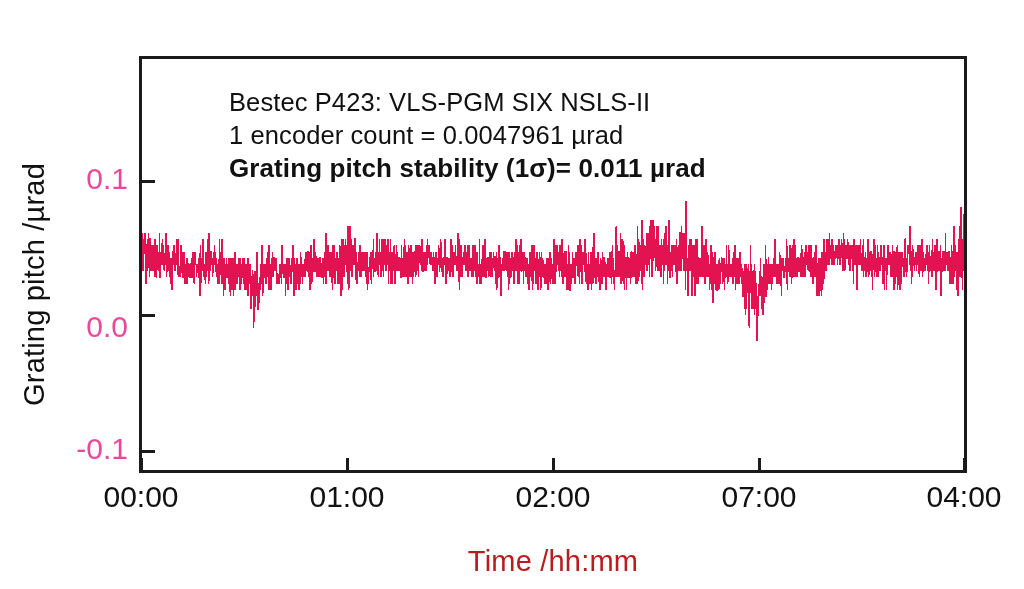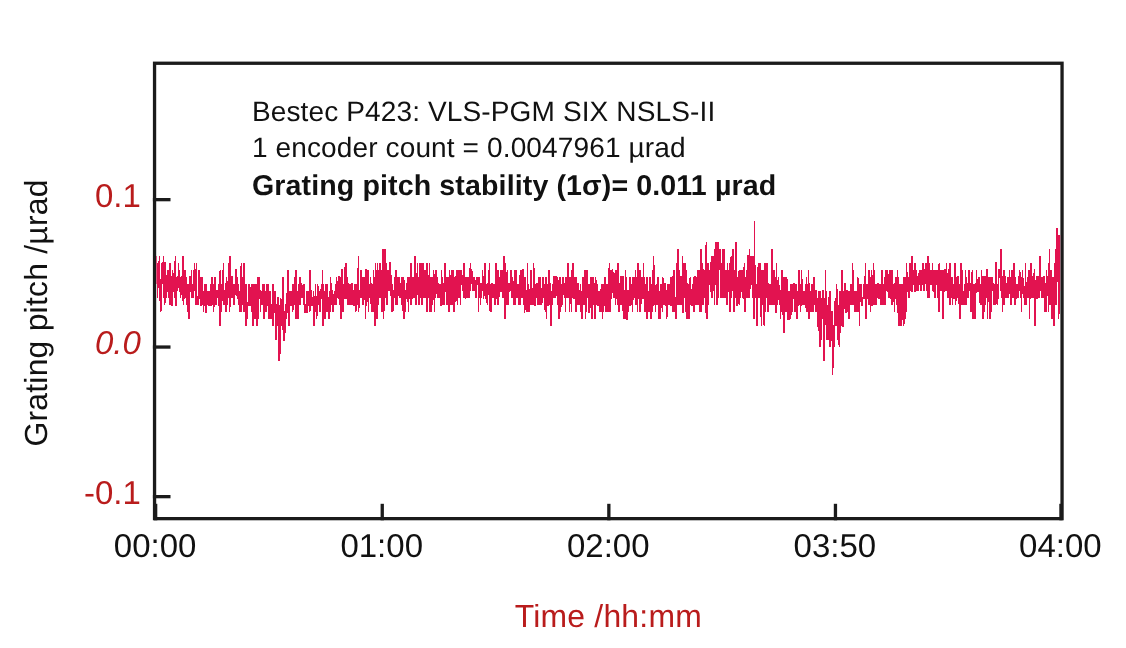--- a/index.html
+++ b/index.html
@@ -87,21 +87,21 @@
     height: 15px;
     background: #1b1b1b;
   }
 
   .ytick-label {
     position: absolute;
     right: 0;
     width: 120px;
     text-align: right;
     font-size: 30px;
-    color: #b91c1c;
+    color: #ec4899;
     white-space: nowrap;
   }
   .xtick-label {
     position: absolute;
     top: 480px;
     width: 180px;
     text-align: center;
     font-size: 30px;
     color: #111;
     white-space: nowrap;
@@ -137,33 +137,33 @@
     <svg id="trace-svg" viewBox="0 0 828 417" preserveAspectRatio="none">
         <path d="M0.00,202.05L0.24,176.24L0.49,202.05L0.73,195.60L0.97,182.69L1.22,214.95L1.46,202.05L1.71,195.60L1.95,189.15L2.19,189.15L2.44,189.15L2.68,189.15L2.92,176.24L3.17,195.60L3.41,202.05L3.65,214.95L3.90,221.40L4.14,227.85L4.38,208.50L4.63,202.05L4.87,214.95L5.12,195.60L5.36,182.69L5.60,202.05L5.85,182.69L6.09,195.60L6.33,195.60L6.58,176.24L6.82,189.15L7.06,189.15L7.31,214.95L7.55,208.50L7.80,221.40L8.04,182.69L8.28,182.69L8.53,189.15L8.77,208.50L9.01,214.95L9.26,195.60L9.50,195.60L9.74,195.60L9.99,208.50L10.23,189.15L10.47,208.50L10.72,208.50L10.96,189.15L11.21,214.95L11.45,195.60L11.69,202.05L11.94,208.50L12.18,208.50L12.42,182.69L12.67,221.40L12.91,208.50L13.15,182.69L13.40,202.05L13.64,208.50L13.89,202.05L14.13,221.40L14.37,202.05L14.62,221.40L14.86,221.40L15.10,189.15L15.35,208.50L15.59,202.05L15.83,202.05L16.08,195.60L16.32,208.50L16.56,208.50L16.81,214.95L17.05,195.60L17.30,202.05L17.54,176.24L17.78,208.50L18.03,221.40L18.27,221.40L18.51,202.05L18.76,195.60L19.00,202.05L19.24,202.05L19.49,208.50L19.73,202.05L19.98,202.05L20.22,195.60L20.46,182.69L20.71,202.05L20.95,189.15L21.19,208.50L21.44,208.50L21.68,208.50L21.92,195.60L22.17,202.05L22.41,214.95L22.65,202.05L22.90,202.05L23.14,208.50L23.39,202.05L23.63,202.05L23.87,195.60L24.12,195.60L24.36,176.24L24.60,189.15L24.85,221.40L25.09,208.50L25.33,189.15L25.58,214.95L25.82,214.95L26.07,208.50L26.31,208.50L26.55,189.15L26.80,214.95L27.04,202.05L27.28,202.05L27.53,208.50L27.77,195.60L28.01,208.50L28.26,221.40L28.50,214.95L28.74,214.95L28.99,227.85L29.23,202.05L29.48,214.95L29.72,208.50L29.96,214.95L30.21,234.31L30.45,208.50L30.69,208.50L30.94,208.50L31.18,195.60L31.42,195.60L31.67,208.50L31.91,208.50L32.16,208.50L32.40,189.15L32.64,214.95L32.89,202.05L33.13,208.50L33.37,208.50L33.62,214.95L33.86,208.50L34.10,208.50L34.35,208.50L34.59,189.15L34.83,202.05L35.08,182.69L35.32,189.15L35.57,208.50L35.81,202.05L36.05,214.95L36.30,208.50L36.54,221.40L36.78,182.69L37.03,208.50L37.27,221.40L37.51,214.95L37.76,214.95L38.00,214.95L38.25,221.40L38.49,214.95L38.73,208.50L38.98,202.05L39.22,189.15L39.46,214.95L39.71,208.50L39.95,202.05L40.19,214.95L40.44,214.95L40.68,221.40L40.92,221.40L41.17,195.60L41.41,221.40L41.66,221.40L41.90,208.50L42.14,195.60L42.39,202.05L42.63,214.95L42.87,221.40L43.12,208.50L43.36,227.85L43.60,214.95L43.85,214.95L44.09,221.40L44.34,221.40L44.58,214.95L44.82,202.05L45.07,221.40L45.31,227.85L45.55,227.85L45.80,208.50L46.04,202.05L46.28,214.95L46.53,221.40L46.77,214.95L47.02,214.95L47.26,208.50L47.50,221.40L47.75,214.95L47.99,214.95L48.23,221.40L48.48,221.40L48.72,208.50L48.96,221.40L49.21,208.50L49.45,214.95L49.69,202.05L49.94,221.40L50.18,221.40L50.43,214.95L50.67,221.40L50.91,208.50L51.16,195.60L51.40,202.05L51.64,221.40L51.89,208.50L52.13,208.50L52.37,214.95L52.62,227.85L52.86,208.50L53.11,202.05L53.35,208.50L53.59,195.60L53.84,208.50L54.08,208.50L54.32,208.50L54.57,208.50L54.81,208.50L55.05,221.40L55.30,214.95L55.54,208.50L55.78,214.95L56.03,208.50L56.27,208.50L56.52,208.50L56.76,214.95L57.00,202.05L57.25,208.50L57.49,221.40L57.73,221.40L57.98,208.50L58.22,214.95L58.46,240.76L58.71,189.15L58.95,221.40L59.20,227.85L59.44,214.95L59.68,202.05L59.93,221.40L60.17,208.50L60.41,214.95L60.66,202.05L60.90,189.15L61.14,202.05L61.39,208.50L61.63,182.69L61.87,221.40L62.12,208.50L62.36,208.50L62.61,221.40L62.85,214.95L63.09,221.40L63.34,214.95L63.58,221.40L63.82,227.85L64.07,202.05L64.31,202.05L64.55,195.60L64.80,221.40L65.04,202.05L65.29,208.50L65.53,208.50L65.77,208.50L66.02,214.95L66.26,202.05L66.50,182.69L66.75,189.15L66.99,214.95L67.23,227.85L67.48,214.95L67.72,176.24L67.96,208.50L68.21,202.05L68.45,208.50L68.70,202.05L68.94,195.60L69.18,214.95L69.43,195.60L69.67,195.60L69.91,208.50L70.16,202.05L70.40,208.50L70.64,202.05L70.89,208.50L71.13,221.40L71.38,214.95L71.62,208.50L71.86,214.95L72.11,202.05L72.35,208.50L72.59,208.50L72.84,189.15L73.08,189.15L73.32,208.50L73.57,202.05L73.81,208.50L74.05,195.60L74.30,214.95L74.54,214.95L74.79,208.50L75.03,202.05L75.27,221.40L75.52,214.95L75.76,214.95L76.00,214.95L76.25,208.50L76.49,227.85L76.73,221.40L76.98,214.95L77.22,208.50L77.47,208.50L77.71,214.95L77.95,182.69L78.20,227.85L78.44,214.95L78.68,202.05L78.93,214.95L79.17,214.95L79.41,195.60L79.66,208.50L79.90,214.95L80.14,221.40L80.39,182.69L80.63,227.85L80.88,208.50L81.12,202.05L81.36,221.40L81.61,214.95L81.85,227.85L82.09,208.50L82.34,240.76L82.58,202.05L82.82,221.40L83.07,227.85L83.31,227.85L83.56,234.31L83.80,221.40L84.04,221.40L84.29,221.40L84.53,208.50L84.77,214.95L85.02,202.05L85.26,214.95L85.50,221.40L85.75,221.40L85.99,214.95L86.23,214.95L86.48,221.40L86.72,208.50L86.97,208.50L87.21,202.05L87.45,208.50L87.70,227.85L87.94,214.95L88.18,221.40L88.43,208.50L88.67,202.05L88.91,240.76L89.16,221.40L89.40,214.95L89.65,234.31L89.89,214.95L90.13,221.40L90.38,202.05L90.62,234.31L90.86,202.05L91.11,208.50L91.35,208.50L91.59,202.05L91.84,221.40L92.08,227.85L92.32,240.76L92.57,221.40L92.81,227.85L93.06,227.85L93.30,195.60L93.54,234.31L93.79,202.05L94.03,214.95L94.27,195.60L94.52,214.95L94.76,214.95L95.00,208.50L95.25,208.50L95.49,227.85L95.74,214.95L95.98,214.95L96.22,221.40L96.47,208.50L96.71,214.95L96.95,214.95L97.20,214.95L97.44,202.05L97.68,214.95L97.93,221.40L98.17,202.05L98.41,221.40L98.66,234.31L98.90,202.05L99.15,214.95L99.39,221.40L99.63,208.50L99.88,221.40L100.12,208.50L100.36,227.85L100.61,208.50L100.85,221.40L101.09,214.95L101.34,202.05L101.58,214.95L101.83,221.40L102.07,221.40L102.31,214.95L102.56,202.05L102.80,208.50L103.04,234.31L103.29,208.50L103.53,214.95L103.77,227.85L104.02,221.40L104.26,234.31L104.50,214.95L104.75,208.50L104.99,234.31L105.24,221.40L105.48,221.40L105.72,221.40L105.97,227.85L106.21,227.85L106.45,240.76L106.70,214.95L106.94,202.05L107.18,240.76L107.43,202.05L107.67,227.85L107.92,221.40L108.16,227.85L108.40,227.85L108.65,208.50L108.89,221.40L109.13,227.85L109.38,234.31L109.62,253.66L109.86,221.40L110.11,247.21L110.35,234.31L110.59,221.40L110.84,221.40L111.08,221.40L111.33,214.95L111.57,214.95L111.81,240.76L112.06,234.31L112.30,240.76L112.54,273.02L112.79,221.40L113.03,234.31L113.27,260.11L113.52,266.56L113.76,234.31L114.01,214.95L114.25,227.85L114.49,234.31L114.74,240.76L114.98,227.85L115.22,240.76L115.47,221.40L115.71,214.95L115.95,195.60L116.20,234.31L116.44,247.21L116.68,234.31L116.93,253.66L117.17,253.66L117.42,227.85L117.66,227.85L117.90,247.21L118.15,234.31L118.39,221.40L118.63,227.85L118.88,234.31L119.12,221.40L119.36,221.40L119.61,221.40L119.85,221.40L120.10,208.50L120.34,227.85L120.58,227.85L120.83,189.15L121.07,214.95L121.31,221.40L121.56,240.76L121.80,234.31L122.04,214.95L122.29,221.40L122.53,208.50L122.77,214.95L123.02,214.95L123.26,221.40L123.51,221.40L123.75,208.50L123.99,214.95L124.24,221.40L124.48,221.40L124.72,214.95L124.97,227.85L125.21,221.40L125.45,202.05L125.70,208.50L125.94,221.40L126.19,202.05L126.43,221.40L126.67,202.05L126.92,195.60L127.16,214.95L127.40,221.40L127.65,234.31L127.89,214.95L128.13,189.15L128.38,202.05L128.62,214.95L128.86,234.31L129.11,221.40L129.35,208.50L129.60,214.95L129.84,214.95L130.08,227.85L130.33,234.31L130.57,214.95L130.81,202.05L131.06,214.95L131.30,221.40L131.54,195.60L131.79,221.40L132.03,214.95L132.28,214.95L132.52,208.50L132.76,202.05L133.01,202.05L133.25,214.95L133.49,208.50L133.74,214.95L133.98,208.50L134.22,208.50L134.47,214.95L134.71,202.05L134.95,214.95L135.20,202.05L135.44,221.40L135.69,214.95L135.93,221.40L136.17,227.85L136.42,227.85L136.66,221.40L136.90,221.40L137.15,221.40L137.39,221.40L137.63,227.85L137.88,227.85L138.12,227.85L138.37,208.50L138.61,221.40L138.85,214.95L139.10,221.40L139.34,221.40L139.58,214.95L139.83,221.40L140.07,208.50L140.31,221.40L140.56,227.85L140.80,221.40L141.05,189.15L141.29,202.05L141.53,214.95L141.78,214.95L142.02,208.50L142.26,208.50L142.51,221.40L142.75,221.40L142.99,214.95L143.24,221.40L143.48,221.40L143.72,214.95L143.97,214.95L144.21,208.50L144.46,240.76L144.70,214.95L144.94,214.95L145.19,221.40L145.43,221.40L145.67,214.95L145.92,202.05L146.16,227.85L146.40,214.95L146.65,221.40L146.89,234.31L147.14,227.85L147.38,221.40L147.62,208.50L147.87,202.05L148.11,214.95L148.35,208.50L148.60,221.40L148.84,208.50L149.08,214.95L149.33,214.95L149.57,214.95L149.81,214.95L150.06,227.85L150.30,214.95L150.55,214.95L150.79,214.95L151.03,214.95L151.28,202.05L151.52,214.95L151.76,208.50L152.01,214.95L152.25,189.15L152.49,214.95L152.74,221.40L152.98,240.76L153.23,202.05L153.47,221.40L153.71,214.95L153.96,234.31L154.20,221.40L154.44,214.95L154.69,208.50L154.93,227.85L155.17,234.31L155.42,202.05L155.66,221.40L155.90,227.85L156.15,202.05L156.39,221.40L156.64,208.50L156.88,202.05L157.12,227.85L157.37,214.95L157.61,214.95L157.85,221.40L158.10,214.95L158.34,234.31L158.58,221.40L158.83,221.40L159.07,208.50L159.32,227.85L159.56,195.60L159.80,214.95L160.05,221.40L160.29,202.05L160.53,202.05L160.78,208.50L161.02,208.50L161.26,214.95L161.51,214.95L161.75,227.85L161.99,214.95L162.24,214.95L162.48,214.95L162.73,221.40L162.97,214.95L163.21,208.50L163.46,214.95L163.70,208.50L163.94,214.95L164.19,221.40L164.43,202.05L164.67,221.40L164.92,208.50L165.16,195.60L165.41,202.05L165.65,202.05L165.89,208.50L166.14,214.95L166.38,208.50L166.62,202.05L166.87,214.95L167.11,214.95L167.35,195.60L167.60,195.60L167.84,221.40L168.08,208.50L168.33,214.95L168.57,202.05L168.82,202.05L169.06,195.60L169.30,234.31L169.55,221.40L169.79,189.15L170.03,189.15L170.28,214.95L170.52,221.40L170.76,202.05L171.01,227.85L171.25,208.50L171.50,202.05L171.74,214.95L171.98,214.95L172.23,208.50L172.47,214.95L172.71,214.95L172.96,208.50L173.20,182.69L173.44,214.95L173.69,214.95L173.93,182.69L174.17,208.50L174.42,214.95L174.66,214.95L174.91,195.60L175.15,202.05L175.39,202.05L175.64,221.40L175.88,214.95L176.12,208.50L176.37,208.50L176.61,202.05L176.85,221.40L177.10,208.50L177.34,221.40L177.59,202.05L177.83,208.50L178.07,214.95L178.32,221.40L178.56,208.50L178.80,202.05L179.05,202.05L179.29,202.05L179.53,221.40L179.78,208.50L180.02,208.50L180.26,208.50L180.51,214.95L180.75,208.50L181.00,221.40L181.24,221.40L181.48,208.50L181.73,202.05L181.97,221.40L182.21,214.95L182.46,208.50L182.70,227.85L182.94,208.50L183.19,202.05L183.43,214.95L183.68,208.50L183.92,208.50L184.16,221.40L184.41,195.60L184.65,208.50L184.89,221.40L185.14,176.24L185.38,227.85L185.62,214.95L185.87,208.50L186.11,214.95L186.35,208.50L186.60,214.95L186.84,208.50L187.09,208.50L187.33,208.50L187.57,189.15L187.82,195.60L188.06,214.95L188.30,195.60L188.55,202.05L188.79,195.60L189.03,221.40L189.28,195.60L189.52,221.40L189.77,208.50L190.01,208.50L190.25,214.95L190.50,214.95L190.74,195.60L190.98,202.05L191.23,214.95L191.47,214.95L191.71,234.31L191.96,189.15L192.20,189.15L192.44,221.40L192.69,221.40L192.93,214.95L193.18,214.95L193.42,208.50L193.66,202.05L193.91,189.15L194.15,208.50L194.39,227.85L194.64,202.05L194.88,214.95L195.12,208.50L195.37,202.05L195.61,214.95L195.86,208.50L196.10,202.05L196.34,195.60L196.59,208.50L196.83,208.50L197.07,227.85L197.32,214.95L197.56,208.50L197.80,202.05L198.05,208.50L198.29,214.95L198.53,227.85L198.78,208.50L199.02,189.15L199.27,202.05L199.51,202.05L199.75,214.95L200.00,195.60L200.24,208.50L200.48,240.76L200.73,182.69L200.97,214.95L201.21,202.05L201.46,202.05L201.70,208.50L201.95,234.31L202.19,189.15L202.43,195.60L202.68,182.69L202.92,195.60L203.16,202.05L203.41,189.15L203.65,221.40L203.89,202.05L204.14,214.95L204.38,195.60L204.62,202.05L204.87,182.69L205.11,189.15L205.36,189.15L205.60,202.05L205.84,214.95L206.09,189.15L206.33,202.05L206.57,195.60L206.82,227.85L207.06,208.50L207.30,189.15L207.55,169.79L207.79,208.50L208.04,208.50L208.28,234.31L208.52,208.50L208.77,202.05L209.01,195.60L209.25,208.50L209.50,169.79L209.74,189.15L209.98,208.50L210.23,182.69L210.47,214.95L210.71,182.69L210.96,221.40L211.20,202.05L211.45,189.15L211.69,221.40L211.93,195.60L212.18,208.50L212.42,189.15L212.66,202.05L212.91,202.05L213.15,208.50L213.39,189.15L213.64,195.60L213.88,189.15L214.13,208.50L214.37,182.69L214.61,182.69L214.86,202.05L215.10,208.50L215.34,214.95L215.59,195.60L215.83,227.85L216.07,214.95L216.32,202.05L216.56,227.85L216.80,221.40L217.05,208.50L217.29,208.50L217.54,208.50L217.78,208.50L218.02,208.50L218.27,202.05L218.51,214.95L218.75,195.60L219.00,202.05L219.24,189.15L219.48,221.40L219.73,214.95L219.97,189.15L220.22,214.95L220.46,221.40L220.70,208.50L220.95,195.60L221.19,208.50L221.43,208.50L221.68,195.60L221.92,208.50L222.16,202.05L222.41,202.05L222.65,214.95L222.89,195.60L223.14,214.95L223.38,202.05L223.63,202.05L223.87,208.50L224.11,214.95L224.36,208.50L224.60,202.05L224.84,195.60L225.09,202.05L225.33,221.40L225.57,202.05L225.82,208.50L226.06,214.95L226.31,227.85L226.55,195.60L226.79,202.05L227.04,234.31L227.28,202.05L227.52,221.40L227.77,227.85L228.01,214.95L228.25,221.40L228.50,214.95L228.74,214.95L228.98,208.50L229.23,202.05L229.47,214.95L229.72,202.05L229.96,202.05L230.20,202.05L230.45,202.05L230.69,195.60L230.93,227.85L231.18,214.95L231.42,214.95L231.66,208.50L231.91,195.60L232.15,202.05L232.40,202.05L232.64,202.05L232.88,195.60L233.13,182.69L233.37,221.40L233.61,208.50L233.86,214.95L234.10,202.05L234.34,214.95L234.59,214.95L234.83,214.95L235.08,202.05L235.32,195.60L235.56,214.95L235.81,202.05L236.05,195.60L236.29,214.95L236.54,195.60L236.78,176.24L237.02,195.60L237.27,189.15L237.51,214.95L237.75,208.50L238.00,221.40L238.24,195.60L238.49,202.05L238.73,195.60L238.97,202.05L239.22,182.69L239.46,208.50L239.70,195.60L239.95,208.50L240.19,221.40L240.43,208.50L240.68,195.60L240.92,221.40L241.17,208.50L241.41,182.69L241.65,195.60L241.90,202.05L242.14,202.05L242.38,202.05L242.63,214.95L242.87,182.69L243.11,202.05L243.36,221.40L243.60,202.05L243.84,208.50L244.09,195.60L244.33,202.05L244.58,182.69L244.82,195.60L245.06,189.15L245.31,214.95L245.55,189.15L245.79,208.50L246.04,214.95L246.28,189.15L246.52,202.05L246.77,202.05L247.01,202.05L247.26,195.60L247.50,208.50L247.74,202.05L247.99,182.69L248.23,227.85L248.47,208.50L248.72,202.05L248.96,208.50L249.20,208.50L249.45,195.60L249.69,208.50L249.93,214.95L250.18,182.69L250.42,208.50L250.67,195.60L250.91,227.85L251.15,208.50L251.40,208.50L251.64,221.40L251.88,227.85L252.13,202.05L252.37,221.40L252.61,195.60L252.86,202.05L253.10,208.50L253.35,214.95L253.59,208.50L253.83,214.95L254.08,189.15L254.32,208.50L254.56,208.50L254.81,227.85L255.05,202.05L255.29,208.50L255.54,202.05L255.78,214.95L256.02,202.05L256.27,189.15L256.51,208.50L256.76,208.50L257.00,195.60L257.24,202.05L257.49,214.95L257.73,208.50L257.97,208.50L258.22,214.95L258.46,202.05L258.70,202.05L258.95,214.95L259.19,202.05L259.44,208.50L259.68,202.05L259.92,208.50L260.17,208.50L260.41,208.50L260.65,221.40L260.90,221.40L261.14,208.50L261.38,189.15L261.63,208.50L261.87,221.40L262.11,202.05L262.36,208.50L262.60,208.50L262.85,208.50L263.09,208.50L263.33,202.05L263.58,202.05L263.82,221.40L264.06,195.60L264.31,182.69L264.55,208.50L264.79,189.15L265.04,202.05L265.28,208.50L265.53,208.50L265.77,195.60L266.01,221.40L266.26,195.60L266.50,221.40L266.74,195.60L266.99,208.50L267.23,202.05L267.47,208.50L267.72,195.60L267.96,227.85L268.20,208.50L268.45,202.05L268.69,189.15L268.94,202.05L269.18,208.50L269.42,202.05L269.67,221.40L269.91,208.50L270.15,208.50L270.40,214.95L270.64,189.15L270.88,221.40L271.13,214.95L271.37,195.60L271.62,189.15L271.86,214.95L272.10,214.95L272.35,202.05L272.59,227.85L272.83,208.50L273.08,195.60L273.32,221.40L273.56,208.50L273.81,214.95L274.05,214.95L274.29,195.60L274.54,195.60L274.78,195.60L275.03,208.50L275.27,208.50L275.51,189.15L275.76,221.40L276.00,208.50L276.24,214.95L276.49,208.50L276.73,214.95L276.97,189.15L277.22,214.95L277.46,202.05L277.71,214.95L277.95,195.60L278.19,208.50L278.44,189.15L278.68,221.40L278.92,195.60L279.17,189.15L279.41,202.05L279.65,202.05L279.90,202.05L280.14,195.60L280.38,195.60L280.63,202.05L280.87,208.50L281.12,202.05L281.36,182.69L281.60,214.95L281.85,202.05L282.09,182.69L282.33,208.50L282.58,208.50L282.82,195.60L283.06,214.95L283.31,214.95L283.55,208.50L283.80,208.50L284.04,214.95L284.28,195.60L284.53,214.95L284.77,208.50L285.01,195.60L285.26,202.05L285.50,208.50L285.74,202.05L285.99,195.60L286.23,214.95L286.47,202.05L286.72,202.05L286.96,189.15L287.21,195.60L287.45,208.50L287.69,182.69L287.94,202.05L288.18,189.15L288.42,202.05L288.67,189.15L288.91,189.15L289.15,202.05L289.40,195.60L289.64,195.60L289.89,202.05L290.13,202.05L290.37,208.50L290.62,202.05L290.86,195.60L291.10,208.50L291.35,202.05L291.59,195.60L291.83,202.05L292.08,202.05L292.32,202.05L292.56,208.50L292.81,214.95L293.05,208.50L293.30,214.95L293.54,195.60L293.78,202.05L294.03,202.05L294.27,202.05L294.51,202.05L294.76,202.05L295.00,202.05L295.24,227.85L295.49,195.60L295.73,208.50L295.98,195.60L296.22,214.95L296.46,202.05L296.71,202.05L296.95,221.40L297.19,208.50L297.44,202.05L297.68,214.95L297.92,202.05L298.17,208.50L298.41,202.05L298.65,202.05L298.90,189.15L299.14,202.05L299.39,195.60L299.63,214.95L299.87,214.95L300.12,208.50L300.36,202.05L300.60,208.50L300.85,182.69L301.09,189.15L301.33,195.60L301.58,195.60L301.82,214.95L302.07,214.95L302.31,214.95L302.55,202.05L302.80,208.50L303.04,214.95L303.28,221.40L303.53,214.95L303.77,202.05L304.01,202.05L304.26,202.05L304.50,202.05L304.74,189.15L304.99,208.50L305.23,182.69L305.48,208.50L305.72,208.50L305.96,227.85L306.21,214.95L306.45,208.50L306.69,221.40L306.94,227.85L307.18,202.05L307.42,202.05L307.67,202.05L307.91,214.95L308.16,202.05L308.40,208.50L308.64,208.50L308.89,202.05L309.13,214.95L309.37,208.50L309.62,202.05L309.86,214.95L310.10,202.05L310.35,221.40L310.59,202.05L310.83,202.05L311.08,202.05L311.32,182.69L311.57,214.95L311.81,214.95L312.05,189.15L312.30,208.50L312.54,214.95L312.78,189.15L313.03,221.40L313.27,214.95L313.51,221.40L313.76,208.50L314.00,202.05L314.25,202.05L314.49,195.60L314.73,208.50L314.98,208.50L315.22,208.50L315.46,208.50L315.71,202.05L315.95,189.15L316.19,208.50L316.44,202.05L316.68,208.50L316.92,208.50L317.17,208.50L317.41,214.95L317.66,189.15L317.90,202.05L318.14,202.05L318.39,176.24L318.63,208.50L318.87,182.69L319.12,208.50L319.36,202.05L319.60,234.31L319.85,182.69L320.09,202.05L320.34,221.40L320.58,208.50L320.82,195.60L321.07,195.60L321.31,202.05L321.55,189.15L321.80,202.05L322.04,208.50L322.28,221.40L322.53,202.05L322.77,208.50L323.02,208.50L323.26,202.05L323.50,202.05L323.75,202.05L323.99,202.05L324.23,208.50L324.48,202.05L324.72,189.15L324.96,195.60L325.21,208.50L325.45,189.15L325.69,202.05L325.94,214.95L326.18,202.05L326.43,195.60L326.67,214.95L326.91,202.05L327.16,202.05L327.40,202.05L327.64,208.50L327.89,221.40L328.13,202.05L328.37,189.15L328.62,221.40L328.86,208.50L329.11,202.05L329.35,202.05L329.59,208.50L329.84,189.15L330.08,214.95L330.32,202.05L330.57,214.95L330.81,208.50L331.05,208.50L331.30,208.50L331.54,214.95L331.78,208.50L332.03,202.05L332.27,221.40L332.52,214.95L332.76,221.40L333.00,208.50L333.25,208.50L333.49,189.15L333.73,221.40L333.98,195.60L334.22,208.50L334.46,202.05L334.71,208.50L334.95,214.95L335.20,189.15L335.44,208.50L335.68,189.15L335.93,189.15L336.17,208.50L336.41,195.60L336.66,221.40L336.90,202.05L337.14,227.85L337.39,227.85L337.63,221.40L337.87,195.60L338.12,214.95L338.36,214.95L338.61,208.50L338.85,221.40L339.09,214.95L339.34,208.50L339.58,208.50L339.82,227.85L340.07,182.69L340.31,214.95L340.55,214.95L340.80,208.50L341.04,221.40L341.29,227.85L341.53,221.40L341.77,221.40L342.02,214.95L342.26,208.50L342.50,208.50L342.75,202.05L342.99,208.50L343.23,221.40L343.48,189.15L343.72,202.05L343.96,208.50L344.21,208.50L344.45,214.95L344.70,221.40L344.94,214.95L345.18,208.50L345.43,214.95L345.67,182.69L345.91,221.40L346.16,202.05L346.40,221.40L346.64,221.40L346.89,202.05L347.13,208.50L347.38,208.50L347.62,208.50L347.86,202.05L348.11,208.50L348.35,214.95L348.59,202.05L348.84,202.05L349.08,214.95L349.32,221.40L349.57,202.05L349.81,208.50L350.05,195.60L350.30,208.50L350.54,202.05L350.79,221.40L351.03,202.05L351.27,202.05L351.52,195.60L351.76,208.50L352.00,208.50L352.25,221.40L352.49,208.50L352.73,214.95L352.98,221.40L353.22,214.95L353.47,208.50L353.71,202.05L353.95,208.50L354.20,195.60L354.44,202.05L354.68,208.50L354.93,214.95L355.17,208.50L355.41,202.05L355.66,208.50L355.90,214.95L356.14,221.40L356.39,227.85L356.63,214.95L356.88,195.60L357.12,202.05L357.36,234.31L357.61,214.95L357.85,221.40L358.09,214.95L358.34,202.05L358.58,221.40L358.82,221.40L359.07,221.40L359.31,202.05L359.56,202.05L359.80,189.15L360.04,221.40L360.29,202.05L360.53,202.05L360.77,208.50L361.02,202.05L361.26,208.50L361.50,240.76L361.75,214.95L361.99,214.95L362.23,221.40L362.48,208.50L362.72,214.95L362.97,208.50L363.21,214.95L363.45,202.05L363.70,208.50L363.94,202.05L364.18,195.60L364.43,195.60L364.67,214.95L364.91,208.50L365.16,195.60L365.40,214.95L365.65,208.50L365.89,208.50L366.13,195.60L366.38,195.60L366.62,208.50L366.86,195.60L367.11,208.50L367.35,214.95L367.59,195.60L367.84,202.05L368.08,221.40L368.32,202.05L368.57,202.05L368.81,202.05L369.06,234.31L369.30,208.50L369.54,208.50L369.79,195.60L370.03,208.50L370.27,227.85L370.52,221.40L370.76,214.95L371.00,202.05L371.25,214.95L371.49,214.95L371.74,202.05L371.98,221.40L372.22,214.95L372.47,202.05L372.71,195.60L372.95,208.50L373.20,208.50L373.44,202.05L373.68,202.05L373.93,214.95L374.17,208.50L374.41,202.05L374.66,208.50L374.90,227.85L375.15,195.60L375.39,208.50L375.63,208.50L375.88,214.95L376.12,195.60L376.36,214.95L376.61,208.50L376.85,182.69L377.09,195.60L377.34,214.95L377.58,189.15L377.83,208.50L378.07,208.50L378.31,214.95L378.56,227.85L378.80,195.60L379.04,208.50L379.29,214.95L379.53,202.05L379.77,195.60L380.02,214.95L380.26,227.85L380.50,195.60L380.75,189.15L380.99,202.05L381.24,202.05L381.48,214.95L381.72,182.69L381.97,202.05L382.21,214.95L382.45,214.95L382.70,195.60L382.94,214.95L383.18,208.50L383.43,208.50L383.67,195.60L383.92,214.95L384.16,202.05L384.40,227.85L384.65,195.60L384.89,208.50L385.13,214.95L385.38,208.50L385.62,214.95L385.86,202.05L386.11,202.05L386.35,221.40L386.59,202.05L386.84,208.50L387.08,214.95L387.33,214.95L387.57,221.40L387.81,208.50L388.06,208.50L388.30,221.40L388.54,202.05L388.79,227.85L389.03,214.95L389.27,208.50L389.52,221.40L389.76,214.95L390.01,234.31L390.25,208.50L390.49,227.85L390.74,195.60L390.98,221.40L391.22,214.95L391.47,195.60L391.71,221.40L391.95,195.60L392.20,208.50L392.44,189.15L392.68,202.05L392.93,208.50L393.17,234.31L393.42,189.15L393.66,208.50L393.90,208.50L394.15,227.85L394.39,195.60L394.63,208.50L394.88,189.15L395.12,214.95L395.36,208.50L395.61,202.05L395.85,214.95L396.10,202.05L396.34,208.50L396.58,227.85L396.83,227.85L397.07,214.95L397.31,221.40L397.56,208.50L397.80,214.95L398.04,195.60L398.29,208.50L398.53,234.31L398.77,214.95L399.02,221.40L399.26,234.31L399.51,214.95L399.75,221.40L399.99,214.95L400.24,195.60L400.48,221.40L400.72,202.05L400.97,202.05L401.21,208.50L401.45,208.50L401.70,234.31L401.94,202.05L402.19,227.85L402.43,195.60L402.67,208.50L402.92,221.40L403.16,202.05L403.40,214.95L403.65,202.05L403.89,208.50L404.13,214.95L404.38,221.40L404.62,221.40L404.86,208.50L405.11,214.95L405.35,214.95L405.60,208.50L405.84,227.85L406.08,208.50L406.33,227.85L406.57,214.95L406.81,221.40L407.06,227.85L407.30,214.95L407.54,208.50L407.79,202.05L408.03,221.40L408.28,208.50L408.52,227.85L408.76,234.31L409.01,214.95L409.25,202.05L409.49,208.50L409.74,227.85L409.98,208.50L410.22,208.50L410.47,221.40L410.71,214.95L410.95,195.60L411.20,221.40L411.44,221.40L411.69,227.85L411.93,202.05L412.17,208.50L412.42,214.95L412.66,202.05L412.90,214.95L413.15,221.40L413.39,227.85L413.63,208.50L413.88,214.95L414.12,214.95L414.37,214.95L414.61,227.85L414.85,189.15L415.10,182.69L415.34,214.95L415.58,221.40L415.83,208.50L416.07,227.85L416.31,189.15L416.56,208.50L416.80,214.95L417.05,214.95L417.29,202.05L417.53,208.50L417.78,189.15L418.02,189.15L418.26,202.05L418.51,202.05L418.75,208.50L418.99,208.50L419.24,202.05L419.48,214.95L419.72,195.60L419.97,208.50L420.21,202.05L420.46,189.15L420.70,221.40L420.94,208.50L421.19,195.60L421.43,202.05L421.67,214.95L421.92,189.15L422.16,208.50L422.40,202.05L422.65,202.05L422.89,182.69L423.14,221.40L423.38,202.05L423.62,202.05L423.87,227.85L424.11,221.40L424.35,202.05L424.60,214.95L424.84,202.05L425.08,214.95L425.33,195.60L425.57,195.60L425.81,221.40L426.06,195.60L426.30,214.95L426.55,214.95L426.79,221.40L427.03,195.60L427.28,195.60L427.52,208.50L427.76,227.85L428.01,227.85L428.25,234.31L428.49,208.50L428.74,208.50L428.98,214.95L429.23,227.85L429.47,234.31L429.71,189.15L429.96,208.50L430.20,195.60L430.44,208.50L430.69,221.40L430.93,234.31L431.17,234.31L431.42,208.50L431.66,208.50L431.90,208.50L432.15,214.95L432.39,227.85L432.64,208.50L432.88,214.95L433.12,208.50L433.37,214.95L433.61,202.05L433.85,195.60L434.10,221.40L434.34,221.40L434.58,202.05L434.83,221.40L435.07,214.95L435.32,208.50L435.56,202.05L435.80,208.50L436.05,202.05L436.29,227.85L436.53,195.60L436.78,214.95L437.02,208.50L437.26,202.05L437.51,208.50L437.75,208.50L437.99,208.50L438.24,195.60L438.48,208.50L438.73,214.95L438.97,189.15L439.21,214.95L439.46,221.40L439.70,208.50L439.94,214.95L440.19,208.50L440.43,195.60L440.67,227.85L440.92,208.50L441.16,182.69L441.41,214.95L441.65,214.95L441.89,208.50L442.14,195.60L442.38,208.50L442.62,202.05L442.87,189.15L443.11,227.85L443.35,202.05L443.60,227.85L443.84,208.50L444.08,208.50L444.33,195.60L444.57,202.05L444.82,208.50L445.06,208.50L445.30,195.60L445.55,214.95L445.79,214.95L446.03,208.50L446.28,182.69L446.52,214.95L446.76,208.50L447.01,195.60L447.25,208.50L447.50,227.85L447.74,202.05L447.98,208.50L448.23,227.85L448.47,221.40L448.71,214.95L448.96,214.95L449.20,208.50L449.44,234.31L449.69,195.60L449.93,221.40L450.17,214.95L450.42,227.85L450.66,221.40L450.91,208.50L451.15,227.85L451.39,214.95L451.64,221.40L451.88,208.50L452.12,195.60L452.37,227.85L452.61,202.05L452.85,234.31L453.10,214.95L453.34,208.50L453.59,214.95L453.83,202.05L454.07,227.85L454.32,214.95L454.56,189.15L454.80,221.40L455.05,221.40L455.29,221.40L455.53,176.24L455.78,208.50L456.02,214.95L456.26,202.05L456.51,208.50L456.75,221.40L457.00,208.50L457.24,227.85L457.48,214.95L457.73,214.95L457.97,202.05L458.21,208.50L458.46,221.40L458.70,202.05L458.94,214.95L459.19,208.50L459.43,195.60L459.68,208.50L459.92,208.50L460.16,221.40L460.41,208.50L460.65,234.31L460.89,214.95L461.14,221.40L461.38,234.31L461.62,208.50L461.87,214.95L462.11,202.05L462.35,214.95L462.60,214.95L462.84,214.95L463.09,208.50L463.33,221.40L463.57,227.85L463.82,195.60L464.06,208.50L464.30,214.95L464.55,202.05L464.79,202.05L465.03,208.50L465.28,221.40L465.52,202.05L465.77,202.05L466.01,202.05L466.25,208.50L466.50,208.50L466.74,221.40L466.98,221.40L467.23,214.95L467.47,234.31L467.71,221.40L467.96,208.50L468.20,208.50L468.44,214.95L468.69,208.50L468.93,202.05L469.18,221.40L469.42,202.05L469.66,214.95L469.91,208.50L470.15,221.40L470.39,214.95L470.64,214.95L470.88,208.50L471.12,208.50L471.37,195.60L471.61,221.40L471.86,221.40L472.10,195.60L472.34,214.95L472.59,202.05L472.83,202.05L473.07,227.85L473.32,195.60L473.56,195.60L473.80,202.05L474.05,189.15L474.29,221.40L474.53,202.05L474.78,221.40L475.02,227.85L475.27,221.40L475.51,214.95L475.75,234.31L476.00,221.40L476.24,214.95L476.48,214.95L476.73,214.95L476.97,182.69L477.21,202.05L477.46,221.40L477.70,169.79L477.95,221.40L478.19,208.50L478.43,195.60L478.68,221.40L478.92,189.15L479.16,208.50L479.41,202.05L479.65,195.60L479.89,221.40L480.14,195.60L480.38,195.60L480.62,208.50L480.87,195.60L481.11,202.05L481.36,195.60L481.60,221.40L481.84,189.15L482.09,176.24L482.33,208.50L482.57,227.85L482.82,227.85L483.06,202.05L483.30,182.69L483.55,208.50L483.79,214.95L484.04,195.60L484.28,182.69L484.52,202.05L484.77,227.85L485.01,195.60L485.25,214.95L485.50,189.15L485.74,214.95L485.98,234.31L486.23,202.05L486.47,202.05L486.71,221.40L486.96,221.40L487.20,208.50L487.45,214.95L487.69,202.05L487.93,234.31L488.18,221.40L488.42,221.40L488.66,202.05L488.91,202.05L489.15,195.60L489.39,202.05L489.64,214.95L489.88,221.40L490.13,214.95L490.37,221.40L490.61,221.40L490.86,214.95L491.10,202.05L491.34,214.95L491.59,208.50L491.83,214.95L492.07,195.60L492.32,227.85L492.56,195.60L492.80,208.50L493.05,195.60L493.29,195.60L493.54,208.50L493.78,195.60L494.02,221.40L494.27,202.05L494.51,195.60L494.75,202.05L495.00,208.50L495.24,195.60L495.48,221.40L495.73,214.95L495.97,189.15L496.22,221.40L496.46,214.95L496.70,202.05L496.95,214.95L497.19,189.15L497.43,227.85L497.68,221.40L497.92,227.85L498.16,208.50L498.41,202.05L498.65,208.50L498.89,195.60L499.14,169.79L499.38,227.85L499.63,208.50L499.87,202.05L500.11,208.50L500.36,182.69L500.60,195.60L500.84,221.40L501.09,202.05L501.33,195.60L501.57,195.60L501.82,214.95L502.06,208.50L502.31,189.15L502.55,202.05L502.79,189.15L503.04,227.85L503.28,227.85L503.52,202.05L503.77,163.34L504.01,202.05L504.25,234.31L504.50,189.15L504.74,208.50L504.98,214.95L505.23,182.69L505.47,221.40L505.72,208.50L505.96,195.60L506.20,202.05L506.45,189.15L506.69,195.60L506.93,202.05L507.18,202.05L507.42,202.05L507.66,208.50L507.91,208.50L508.15,195.60L508.40,176.24L508.64,214.95L508.88,176.24L509.13,214.95L509.37,202.05L509.61,208.50L509.86,176.24L510.10,195.60L510.34,195.60L510.59,208.50L510.83,195.60L511.08,189.15L511.32,221.40L511.56,189.15L511.81,169.79L512.05,202.05L512.29,202.05L512.54,189.15L512.78,163.34L513.02,202.05L513.27,202.05L513.51,214.95L513.75,221.40L514.00,189.15L514.24,208.50L514.49,214.95L514.73,163.34L514.97,176.24L515.22,169.79L515.46,182.69L515.70,176.24L515.95,189.15L516.19,169.79L516.43,182.69L516.68,189.15L516.92,202.05L517.17,182.69L517.41,214.95L517.65,208.50L517.90,195.60L518.14,195.60L518.38,195.60L518.63,208.50L518.87,169.79L519.11,214.95L519.36,189.15L519.60,182.69L519.84,189.15L520.09,169.79L520.33,176.24L520.58,195.60L520.82,214.95L521.06,189.15L521.31,214.95L521.55,195.60L521.79,189.15L522.04,202.05L522.28,202.05L522.52,195.60L522.77,221.40L523.01,208.50L523.26,182.69L523.50,208.50L523.74,189.15L523.99,195.60L524.23,202.05L524.47,208.50L524.72,208.50L524.96,208.50L525.20,189.15L525.45,227.85L525.69,182.69L525.93,195.60L526.18,214.95L526.42,182.69L526.67,176.24L526.91,195.60L527.15,195.60L527.40,208.50L527.64,169.79L527.88,208.50L528.13,169.79L528.37,202.05L528.61,208.50L528.86,189.15L529.10,208.50L529.35,227.85L529.59,189.15L529.83,214.95L530.08,195.60L530.32,202.05L530.56,189.15L530.81,163.34L531.05,195.60L531.29,214.95L531.54,221.40L531.78,221.40L532.02,214.95L532.27,202.05L532.51,221.40L532.76,195.60L533.00,202.05L533.24,214.95L533.49,195.60L533.73,208.50L533.97,189.15L534.22,221.40L534.46,208.50L534.70,189.15L534.95,208.50L535.19,202.05L535.44,202.05L535.68,208.50L535.92,189.15L536.17,208.50L536.41,195.60L536.65,208.50L536.90,208.50L537.14,189.15L537.38,208.50L537.63,214.95L537.87,214.95L538.11,208.50L538.36,202.05L538.60,182.69L538.85,202.05L539.09,227.85L539.33,195.60L539.58,208.50L539.82,214.95L540.06,202.05L540.31,202.05L540.55,214.95L540.79,202.05L541.04,189.15L541.28,202.05L541.53,182.69L541.77,214.95L542.01,176.24L542.26,176.24L542.50,202.05L542.74,214.95L542.99,208.50L543.23,169.79L543.47,208.50L543.72,195.60L543.96,182.69L544.20,202.05L544.45,202.05L544.69,202.05L544.94,176.24L545.18,182.69L545.42,195.60L545.67,202.05L545.91,195.60L546.15,214.95L546.40,202.05L546.64,176.24L546.88,195.60L547.13,202.05L547.37,208.50L547.62,234.31L547.86,143.98L548.10,189.15L548.35,202.05L548.59,189.15L548.83,214.95L549.08,202.05L549.32,208.50L549.56,202.05L549.81,208.50L550.05,240.76L550.29,214.95L550.54,202.05L550.78,189.15L551.03,214.95L551.27,189.15L551.51,182.69L551.76,208.50L552.00,208.50L552.24,208.50L552.49,182.69L552.73,214.95L552.97,182.69L553.22,202.05L553.46,214.95L553.71,208.50L553.95,214.95L554.19,240.76L554.44,189.15L554.68,208.50L554.92,202.05L555.17,221.40L555.41,195.60L555.65,221.40L555.90,189.15L556.14,202.05L556.38,202.05L556.63,214.95L556.87,240.76L557.12,234.31L557.36,202.05L557.60,182.69L557.85,202.05L558.09,227.85L558.33,182.69L558.58,208.50L558.82,189.15L559.06,195.60L559.31,208.50L559.55,182.69L559.80,227.85L560.04,202.05L560.28,227.85L560.53,202.05L560.77,202.05L561.01,214.95L561.26,202.05L561.50,214.95L561.74,214.95L561.99,221.40L562.23,214.95L562.47,214.95L562.72,202.05L562.96,221.40L563.21,208.50L563.45,221.40L563.69,208.50L563.94,195.60L564.18,169.79L564.42,208.50L564.67,202.05L564.91,221.40L565.15,214.95L565.40,195.60L565.64,214.95L565.89,189.15L566.13,202.05L566.37,202.05L566.62,221.40L566.86,195.60L567.10,227.85L567.35,227.85L567.59,208.50L567.83,221.40L568.08,182.69L568.32,214.95L568.56,208.50L568.81,202.05L569.05,221.40L569.30,208.50L569.54,202.05L569.78,195.60L570.03,202.05L570.27,208.50L570.51,214.95L570.76,208.50L571.00,221.40L571.24,208.50L571.49,208.50L571.73,234.31L571.98,208.50L572.22,214.95L572.46,227.85L572.71,214.95L572.95,214.95L573.19,189.15L573.44,214.95L573.68,202.05L573.92,227.85L574.17,227.85L574.41,234.31L574.65,202.05L574.90,195.60L575.14,247.21L575.39,221.40L575.63,202.05L575.87,202.05L576.12,208.50L576.36,208.50L576.60,227.85L576.85,195.60L577.09,214.95L577.33,195.60L577.58,202.05L577.82,208.50L578.07,221.40L578.31,234.31L578.55,208.50L578.80,234.31L579.04,234.31L579.28,234.31L579.53,208.50L579.77,221.40L580.01,214.95L580.26,221.40L580.50,208.50L580.74,227.85L580.99,234.31L581.23,221.40L581.48,202.05L581.72,208.50L581.96,202.05L582.21,227.85L582.45,208.50L582.69,214.95L582.94,208.50L583.18,214.95L583.42,214.95L583.67,202.05L583.91,202.05L584.16,214.95L584.40,214.95L584.64,202.05L584.89,227.85L585.13,208.50L585.37,208.50L585.62,202.05L585.86,221.40L586.10,202.05L586.35,214.95L586.59,234.31L586.83,208.50L587.08,221.40L587.32,208.50L587.57,221.40L587.81,221.40L588.05,214.95L588.30,221.40L588.54,214.95L588.78,189.15L589.03,208.50L589.27,221.40L589.51,214.95L589.76,208.50L590.00,227.85L590.25,221.40L590.49,221.40L590.73,202.05L590.98,189.15L591.22,202.05L591.46,221.40L591.71,214.95L591.95,214.95L592.19,221.40L592.44,208.50L592.68,214.95L592.92,214.95L593.17,221.40L593.41,214.95L593.66,208.50L593.90,214.95L594.14,214.95L594.39,208.50L594.63,208.50L594.87,214.95L595.12,202.05L595.36,227.85L595.60,195.60L595.85,227.85L596.09,214.95L596.34,214.95L596.58,214.95L596.82,221.40L597.07,208.50L597.31,189.15L597.55,202.05L597.80,214.95L598.04,234.31L598.28,202.05L598.53,214.95L598.77,208.50L599.02,227.85L599.26,214.95L599.50,214.95L599.75,221.40L599.99,208.50L600.23,202.05L600.48,227.85L600.72,214.95L600.96,221.40L601.21,221.40L601.45,214.95L601.69,202.05L601.94,227.85L602.18,195.60L602.43,208.50L602.67,208.50L602.91,214.95L603.16,208.50L603.40,221.40L603.64,208.50L603.89,208.50L604.13,208.50L604.37,227.85L604.62,221.40L604.86,227.85L605.11,221.40L605.35,214.95L605.59,240.76L605.84,240.76L606.08,214.95L606.32,240.76L606.57,234.31L606.81,208.50L607.05,227.85L607.30,253.66L607.54,234.31L607.78,260.11L608.03,227.85L608.27,208.50L608.52,234.31L608.76,214.95L609.00,253.66L609.25,234.31L609.49,214.95L609.73,234.31L609.98,227.85L610.22,221.40L610.46,227.85L610.71,208.50L610.95,208.50L611.20,221.40L611.44,227.85L611.68,273.02L611.93,214.95L612.17,240.76L612.41,227.85L612.66,234.31L612.90,189.15L613.14,221.40L613.39,227.85L613.63,208.50L613.87,234.31L614.12,234.31L614.36,253.66L614.61,240.76L614.85,221.40L615.09,240.76L615.34,253.66L615.58,214.95L615.82,221.40L616.07,214.95L616.31,214.95L616.55,247.21L616.80,208.50L617.04,260.11L617.29,240.76L617.53,214.95L617.77,240.76L618.02,234.31L618.26,253.66L618.50,227.85L618.75,227.85L618.99,253.66L619.23,253.66L619.48,285.92L619.72,247.21L619.96,266.56L620.21,273.02L620.45,240.76L620.70,260.11L620.94,240.76L621.18,240.76L621.43,234.31L621.67,234.31L621.91,214.95L622.16,240.76L622.40,234.31L622.64,240.76L622.89,221.40L623.13,202.05L623.38,227.85L623.62,234.31L623.86,221.40L624.11,253.66L624.35,221.40L624.59,240.76L624.84,234.31L625.08,234.31L625.32,247.21L625.57,260.11L625.81,253.66L626.05,221.40L626.30,208.50L626.54,227.85L626.79,247.21L627.03,214.95L627.27,208.50L627.52,240.76L627.76,234.31L628.00,221.40L628.25,189.15L628.49,221.40L628.73,240.76L628.98,240.76L629.22,208.50L629.47,234.31L629.71,214.95L629.95,208.50L630.20,214.95L630.44,221.40L630.68,221.40L630.93,202.05L631.17,202.05L631.41,214.95L631.66,227.85L631.90,227.85L632.14,208.50L632.39,208.50L632.63,221.40L632.88,221.40L633.12,208.50L633.36,214.95L633.61,227.85L633.85,214.95L634.09,208.50L634.34,234.31L634.58,208.50L634.82,221.40L635.07,214.95L635.31,214.95L635.56,214.95L635.80,221.40L636.04,202.05L636.29,214.95L636.53,208.50L636.77,214.95L637.02,208.50L637.26,221.40L637.50,214.95L637.75,182.69L637.99,208.50L638.23,189.15L638.48,221.40L638.72,214.95L638.97,221.40L639.21,208.50L639.45,214.95L639.70,227.85L639.94,221.40L640.18,227.85L640.43,221.40L640.67,208.50L640.91,227.85L641.16,214.95L641.40,208.50L641.65,214.95L641.89,221.40L642.13,227.85L642.38,195.60L642.62,208.50L642.86,221.40L643.11,221.40L643.35,227.85L643.59,208.50L643.84,227.85L644.08,240.76L644.32,208.50L644.57,202.05L644.81,208.50L645.06,202.05L645.30,214.95L645.54,202.05L645.79,208.50L646.03,214.95L646.27,214.95L646.52,221.40L646.76,221.40L647.00,214.95L647.25,214.95L647.49,214.95L647.74,214.95L647.98,208.50L648.22,202.05L648.47,208.50L648.71,208.50L648.95,214.95L649.20,214.95L649.44,182.69L649.68,214.95L649.93,227.85L650.17,234.31L650.41,208.50L650.66,214.95L650.90,208.50L651.15,202.05L651.39,214.95L651.63,214.95L651.88,208.50L652.12,214.95L652.36,214.95L652.61,189.15L652.85,221.40L653.09,202.05L653.34,195.60L653.58,214.95L653.83,208.50L654.07,227.85L654.31,214.95L654.56,195.60L654.80,202.05L655.04,189.15L655.29,221.40L655.53,221.40L655.77,208.50L656.02,202.05L656.26,214.95L656.50,221.40L656.75,182.69L656.99,202.05L657.24,221.40L657.48,214.95L657.72,189.15L657.97,214.95L658.21,214.95L658.45,202.05L658.70,221.40L658.94,214.95L659.18,214.95L659.43,202.05L659.67,221.40L659.92,202.05L660.16,214.95L660.40,208.50L660.65,208.50L660.89,202.05L661.13,202.05L661.38,214.95L661.62,214.95L661.86,214.95L662.11,214.95L662.35,214.95L662.59,208.50L662.84,202.05L663.08,214.95L663.33,208.50L663.57,214.95L663.81,221.40L664.06,195.60L664.30,202.05L664.54,189.15L664.79,202.05L665.03,202.05L665.27,214.95L665.52,214.95L665.76,221.40L666.01,208.50L666.25,202.05L666.49,221.40L666.74,208.50L666.98,202.05L667.22,202.05L667.47,195.60L667.71,221.40L667.95,202.05L668.20,208.50L668.44,189.15L668.68,208.50L668.93,202.05L669.17,202.05L669.42,189.15L669.66,208.50L669.90,208.50L670.15,195.60L670.39,202.05L670.63,202.05L670.88,202.05L671.12,214.95L671.36,189.15L671.61,202.05L671.85,202.05L672.10,195.60L672.34,202.05L672.58,202.05L672.83,189.15L673.07,214.95L673.31,214.95L673.56,208.50L673.80,221.40L674.04,195.60L674.29,189.15L674.53,214.95L674.77,214.95L675.02,202.05L675.26,214.95L675.51,208.50L675.75,202.05L675.99,227.85L676.24,208.50L676.48,202.05L676.72,202.05L676.97,214.95L677.21,214.95L677.45,195.60L677.70,214.95L677.94,221.40L678.19,195.60L678.43,221.40L678.67,208.50L678.92,189.15L679.16,202.05L679.40,227.85L679.65,227.85L679.89,240.76L680.13,234.31L680.38,234.31L680.62,240.76L680.86,234.31L681.11,208.50L681.35,202.05L681.60,221.40L681.84,240.76L682.08,202.05L682.33,214.95L682.57,202.05L682.81,221.40L683.06,221.40L683.30,234.31L683.54,234.31L683.79,202.05L684.03,214.95L684.28,227.85L684.52,240.76L684.76,195.60L685.01,221.40L685.25,214.95L685.49,234.31L685.74,208.50L685.98,195.60L686.22,208.50L686.47,221.40L686.71,227.85L686.95,208.50L687.20,182.69L687.44,208.50L687.69,202.05L687.93,202.05L688.17,208.50L688.42,208.50L688.66,195.60L688.90,214.95L689.15,202.05L689.39,214.95L689.63,202.05L689.88,182.69L690.12,202.05L690.37,208.50L690.61,202.05L690.85,189.15L691.10,195.60L691.34,182.69L691.58,202.05L691.83,208.50L692.07,208.50L692.31,176.24L692.56,195.60L692.80,195.60L693.05,202.05L693.29,189.15L693.53,195.60L693.78,202.05L694.02,202.05L694.26,202.05L694.51,208.50L694.75,208.50L694.99,182.69L695.24,202.05L695.48,195.60L695.72,202.05L695.97,189.15L696.21,208.50L696.46,195.60L696.70,195.60L696.94,202.05L697.19,202.05L697.43,208.50L697.67,195.60L697.92,195.60L698.16,202.05L698.40,202.05L698.65,195.60L698.89,189.15L699.14,195.60L699.38,202.05L699.62,189.15L699.87,195.60L700.11,202.05L700.35,189.15L700.60,208.50L700.84,202.05L701.08,202.05L701.33,195.60L701.57,189.15L701.81,202.05L702.06,195.60L702.30,182.69L702.55,208.50L702.79,195.60L703.03,202.05L703.28,189.15L703.52,208.50L703.76,202.05L704.01,195.60L704.25,189.15L704.49,189.15L704.74,182.69L704.98,189.15L705.23,195.60L705.47,208.50L705.71,189.15L705.96,189.15L706.20,214.95L706.44,195.60L706.69,176.24L706.93,195.60L707.17,189.15L707.42,208.50L707.66,182.69L707.90,214.95L708.15,208.50L708.39,202.05L708.64,202.05L708.88,189.15L709.12,202.05L709.37,189.15L709.61,195.60L709.85,202.05L710.10,189.15L710.34,202.05L710.58,202.05L710.83,182.69L711.07,189.15L711.32,195.60L711.56,208.50L711.80,202.05L712.05,189.15L712.29,208.50L712.53,208.50L712.78,202.05L713.02,202.05L713.26,214.95L713.51,202.05L713.75,202.05L713.99,202.05L714.24,189.15L714.48,202.05L714.73,202.05L714.97,195.60L715.21,202.05L715.46,189.15L715.70,214.95L715.94,202.05L716.19,189.15L716.43,195.60L716.67,227.85L716.92,189.15L717.16,182.69L717.41,202.05L717.65,195.60L717.89,189.15L718.14,195.60L718.38,208.50L718.62,202.05L718.87,189.15L719.11,202.05L719.35,195.60L719.60,208.50L719.84,189.15L720.08,195.60L720.33,234.31L720.57,208.50L720.82,189.15L721.06,202.05L721.30,208.50L721.55,208.50L721.79,195.60L722.03,189.15L722.28,202.05L722.52,189.15L722.76,189.15L723.01,202.05L723.25,208.50L723.50,202.05L723.74,182.69L723.98,195.60L724.23,202.05L724.47,208.50L724.71,202.05L724.96,208.50L725.20,214.95L725.44,202.05L725.69,208.50L725.93,189.15L726.17,189.15L726.42,202.05L726.66,182.69L726.91,221.40L727.15,202.05L727.39,202.05L727.64,208.50L727.88,214.95L728.12,208.50L728.37,208.50L728.61,202.05L728.85,195.60L729.10,221.40L729.34,214.95L729.59,202.05L729.83,208.50L730.07,214.95L730.32,214.95L730.56,214.95L730.80,208.50L731.05,202.05L731.29,208.50L731.53,182.69L731.78,208.50L732.02,221.40L732.26,214.95L732.51,208.50L732.75,202.05L733.00,208.50L733.24,214.95L733.48,195.60L733.73,202.05L733.97,195.60L734.21,195.60L734.46,208.50L734.70,195.60L734.94,214.95L735.19,202.05L735.43,221.40L735.68,208.50L735.92,234.31L736.16,208.50L736.41,202.05L736.65,195.60L736.89,208.50L737.14,182.69L737.38,208.50L737.62,214.95L737.87,221.40L738.11,195.60L738.35,189.15L738.60,214.95L738.84,214.95L739.09,214.95L739.33,214.95L739.57,208.50L739.82,221.40L740.06,214.95L740.30,208.50L740.55,202.05L740.79,221.40L741.03,189.15L741.28,221.40L741.52,195.60L741.77,221.40L742.01,202.05L742.25,202.05L742.50,214.95L742.74,202.05L742.98,208.50L743.23,208.50L743.47,202.05L743.71,214.95L743.96,208.50L744.20,189.15L744.44,208.50L744.69,189.15L744.93,202.05L745.18,208.50L745.42,202.05L745.66,208.50L745.91,202.05L746.15,202.05L746.39,227.85L746.64,202.05L746.88,202.05L747.12,202.05L747.37,189.15L747.61,202.05L747.86,234.31L748.10,202.05L748.34,208.50L748.59,214.95L748.83,208.50L749.07,208.50L749.32,208.50L749.56,202.05L749.80,214.95L750.05,234.31L750.29,214.95L750.53,208.50L750.78,202.05L751.02,202.05L751.27,189.15L751.51,208.50L751.75,202.05L752.00,202.05L752.24,202.05L752.48,202.05L752.73,208.50L752.97,208.50L753.21,202.05L753.46,195.60L753.70,208.50L753.95,202.05L754.19,208.50L754.43,202.05L754.68,221.40L754.92,214.95L755.16,214.95L755.41,208.50L755.65,202.05L755.89,189.15L756.14,221.40L756.38,208.50L756.62,208.50L756.87,195.60L757.11,195.60L757.36,234.31L757.60,208.50L757.84,195.60L758.09,195.60L758.33,227.85L758.57,195.60L758.82,208.50L759.06,221.40L759.30,195.60L759.55,221.40L759.79,195.60L760.04,195.60L760.28,202.05L760.52,214.95L760.77,189.15L761.01,189.15L761.25,234.31L761.50,214.95L761.74,208.50L761.98,208.50L762.23,195.60L762.47,208.50L762.71,208.50L762.96,202.05L763.20,214.95L763.45,234.31L763.69,195.60L763.93,214.95L764.18,195.60L764.42,208.50L764.66,227.85L764.91,214.95L765.15,202.05L765.39,195.60L765.64,208.50L765.88,202.05L766.13,202.05L766.37,208.50L766.61,202.05L766.86,214.95L767.10,202.05L767.34,221.40L767.59,208.50L767.83,214.95L768.07,221.40L768.32,208.50L768.56,195.60L768.80,182.69L769.05,182.69L769.29,214.95L769.54,202.05L769.78,214.95L770.02,214.95L770.27,221.40L770.51,202.05L770.75,214.95L771.00,214.95L771.24,202.05L771.48,195.60L771.73,189.15L771.97,189.15L772.22,189.15L772.46,195.60L772.70,195.60L772.95,195.60L773.19,208.50L773.43,169.79L773.68,208.50L773.92,202.05L774.16,214.95L774.41,208.50L774.65,195.60L774.89,208.50L775.14,227.85L775.38,195.60L775.63,195.60L775.87,214.95L776.11,221.40L776.36,189.15L776.60,208.50L776.84,195.60L777.09,195.60L777.33,208.50L777.57,208.50L777.82,208.50L778.06,214.95L778.31,202.05L778.55,202.05L778.79,208.50L779.04,202.05L779.28,208.50L779.52,208.50L779.77,195.60L780.01,214.95L780.25,202.05L780.50,202.05L780.74,208.50L780.98,202.05L781.23,208.50L781.47,189.15L781.72,208.50L781.96,202.05L782.20,214.95L782.45,202.05L782.69,195.60L782.93,221.40L783.18,208.50L783.42,202.05L783.66,189.15L783.91,208.50L784.15,202.05L784.40,195.60L784.64,214.95L784.88,208.50L785.13,195.60L785.37,195.60L785.61,182.69L785.86,202.05L786.10,202.05L786.34,221.40L786.59,202.05L786.83,195.60L787.08,214.95L787.32,214.95L787.56,208.50L787.81,208.50L788.05,202.05L788.29,208.50L788.54,214.95L788.78,202.05L789.02,214.95L789.27,208.50L789.51,202.05L789.75,208.50L790.00,195.60L790.24,195.60L790.49,195.60L790.73,189.15L790.97,208.50L791.22,195.60L791.46,208.50L791.70,195.60L791.95,214.95L792.19,202.05L792.43,227.85L792.68,202.05L792.92,202.05L793.17,208.50L793.41,189.15L793.65,208.50L793.90,202.05L794.14,208.50L794.38,202.05L794.63,214.95L794.87,208.50L795.11,221.40L795.36,208.50L795.60,208.50L795.84,214.95L796.09,182.69L796.33,221.40L796.58,214.95L796.82,208.50L797.06,208.50L797.31,214.95L797.55,208.50L797.79,195.60L798.04,208.50L798.28,202.05L798.52,214.95L798.77,195.60L799.01,189.15L799.26,208.50L799.50,189.15L799.74,234.31L799.99,195.60L800.23,202.05L800.47,214.95L800.72,214.95L800.96,182.69L801.20,208.50L801.45,202.05L801.69,208.50L801.93,208.50L802.18,214.95L802.42,208.50L802.67,208.50L802.91,195.60L803.15,195.60L803.40,202.05L803.64,208.50L803.88,214.95L804.13,189.15L804.37,189.15L804.61,208.50L804.86,240.76L805.10,221.40L805.35,208.50L805.59,208.50L805.83,202.05L806.08,214.95L806.32,214.95L806.56,214.95L806.81,195.60L807.05,195.60L807.29,208.50L807.54,202.05L807.78,214.95L808.02,195.60L808.27,195.60L808.51,195.60L808.76,208.50L809.00,214.95L809.24,176.24L809.49,182.69L809.73,208.50L809.97,195.60L810.22,202.05L810.46,208.50L810.70,202.05L810.95,195.60L811.19,202.05L811.44,214.95L811.68,208.50L811.92,214.95L812.17,208.50L812.41,208.50L812.65,202.05L812.90,195.60L813.14,195.60L813.38,227.85L813.63,208.50L813.87,221.40L814.11,202.05L814.36,208.50L814.60,202.05L814.85,202.05L815.09,227.85L815.33,189.15L815.58,208.50L815.82,208.50L816.06,202.05L816.31,208.50L816.55,195.60L816.79,195.60L817.04,227.85L817.28,221.40L817.53,195.60L817.77,189.15L818.01,169.79L818.26,221.40L818.50,214.95L818.74,208.50L818.99,214.95L819.23,195.60L819.47,189.15L819.72,195.60L819.96,214.95L820.20,202.05L820.45,234.31L820.69,208.50L820.94,208.50L821.18,195.60L821.42,208.50L821.67,195.60L821.91,240.76L822.15,221.40L822.40,195.60L822.64,202.05L822.88,208.50L823.13,182.69L823.37,189.15L823.62,208.50L823.86,169.79L824.10,221.40L824.35,208.50L824.59,189.15L824.83,195.60L825.08,150.44L825.32,195.60L825.56,156.89L825.81,189.15L826.05,195.60L826.29,234.31L826.54,227.85L826.78,189.15L827.03,214.95L827.27,176.24L827.51,156.89L827.76,208.50L828.00,182.69" fill="none" stroke="#E21350" stroke-width="1.45" stroke-linecap="butt" stroke-linejoin="miter" shape-rendering="crispEdges"></path>
       </svg>
   </div>
 
   <div class="ytick-mark" style="top:180px"></div>
   <div class="ytick-mark" style="top:314px"></div>
   <div class="ytick-mark" style="top:450px"></div>
 
   <div class="ytick-label" style="top:162px; left:0px; width:128px;">0.1</div>
-  <div class="ytick-label" style="top:296px; left:0px; width:128px;font-style:italic;">0.0</div>
+  <div class="ytick-label" style="top:310px; left:0px; width:128px;">0.0</div>
   <div class="ytick-label" style="top:432px; left:0px; width:128px;">-0.1</div>
 
   <div class="xtick-mark" style="left:140px"></div>
   <div class="xtick-mark" style="left:346px"></div>
   <div class="xtick-mark" style="left:552px"></div>
   <div class="xtick-mark" style="left:758px"></div>
   <div class="xtick-mark" style="left:963px"></div>
 
   <div class="xtick-label" style="left:51px">00:00</div>
   <div class="xtick-label" style="left:257px">01:00</div>
   <div class="xtick-label" style="left:463px">02:00</div>
-  <div class="xtick-label" style="left:669px">03:50</div>
+  <div class="xtick-label" style="left:669px">07:00</div>
   <div class="xtick-label" style="left:874px">04:00</div>
 
   <div id="x-axis-title">Time /hh:mm</div>
 
   <div id="annotation">
     <div class="anno-line">Bestec P423: VLS-PGM SIX NSLS-II</div>
     <div class="anno-line">1 encoder count = 0.0047961 µrad</div>
     <div class="anno-line bold">Grating pitch stability (1σ)= 0.011 µrad</div>
   </div>
 

